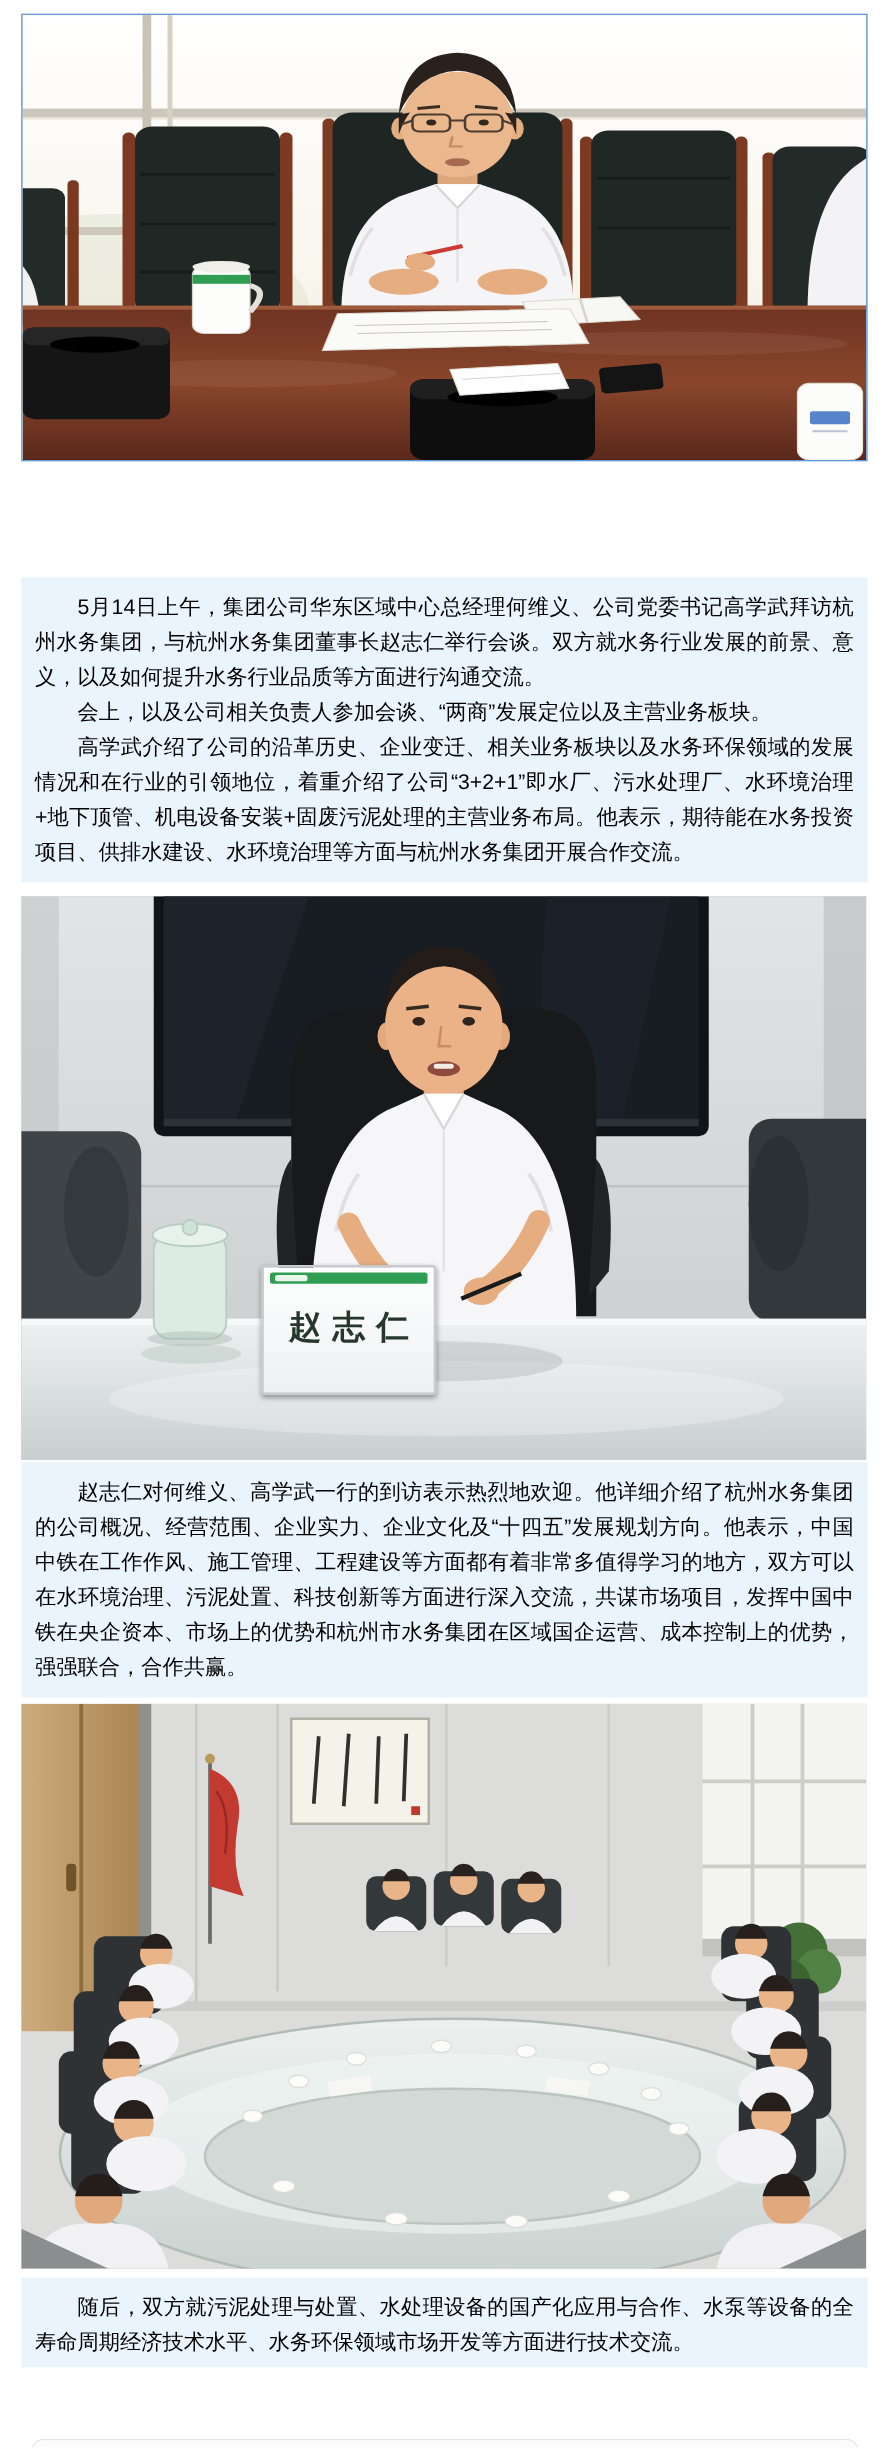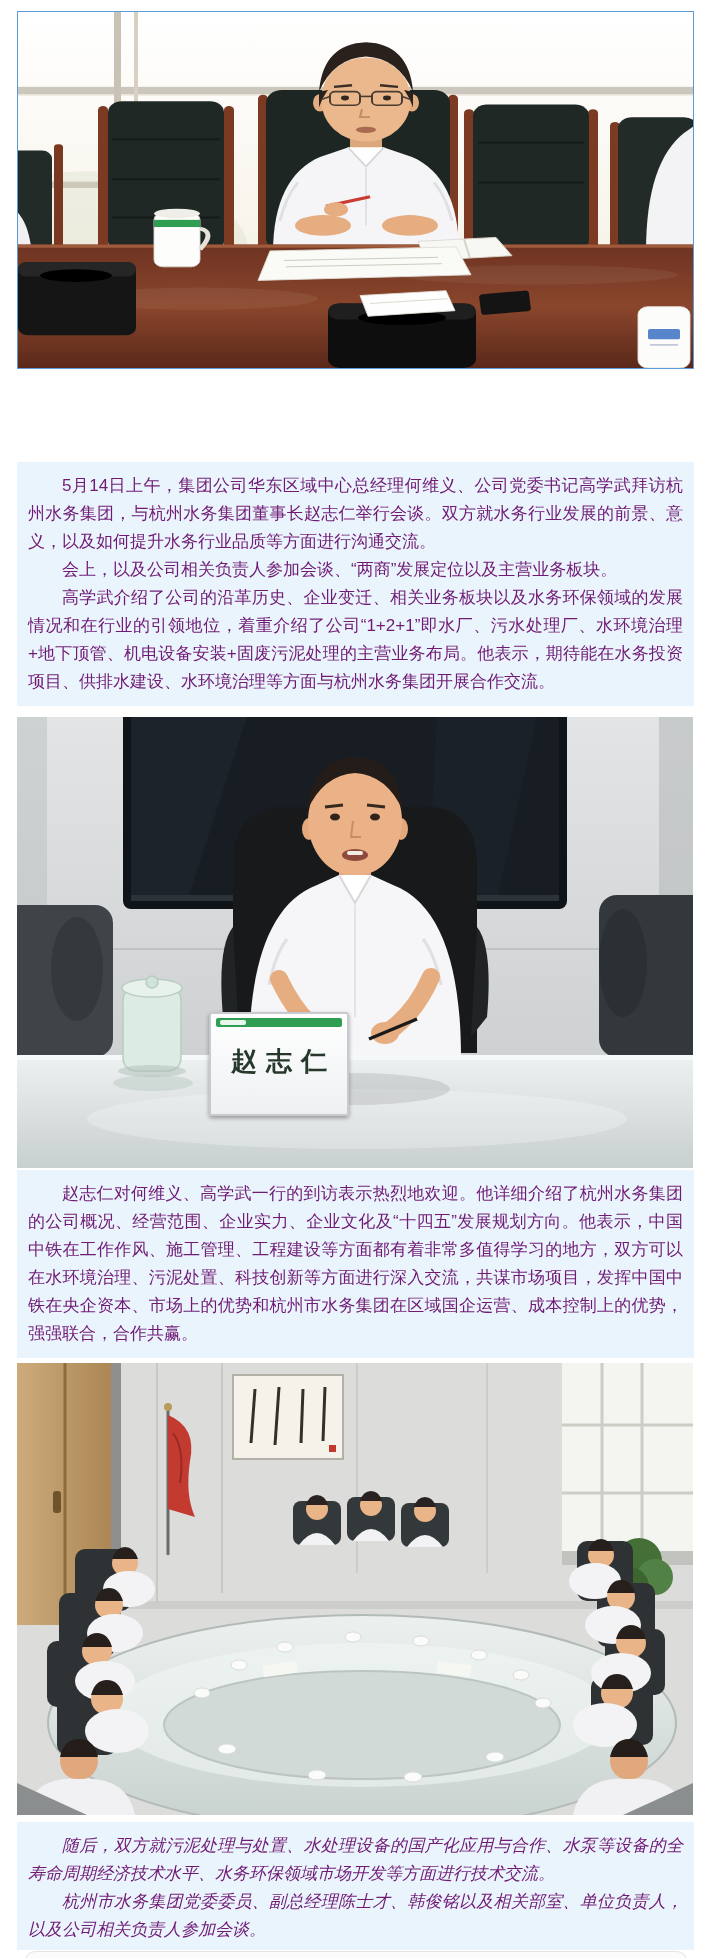--- a/index.html
+++ b/index.html
@@ -21,24 +21,24 @@
   .plate .ptxt{font-family:"Liberation Serif","DejaVu Serif",serif;font-weight:bold;color:#2a3440;
                letter-spacing:9px;padding-left:9px;line-height:1;}
   #plate1{left:103px;top:368px;width:118px;height:70px;}
   #plate1 .ptxt{font-size:28px;margin-top:12px;}
   #plate2{left:192px;top:295px;width:136px;height:100px;}
   #plate2 .ptxt{font-size:26px;margin-top:22px;color:#25382b;}
 
   
   .tsec{position:absolute;left:17px;width:677px;box-sizing:border-box;background:#e9f4fc;
         padding:10px 11px;}
-  .tsec p{margin:0;font-size:17px;line-height:28px;color:#701a75;text-indent:2em;text-align:justify;}
+  .tsec p{margin:0;font-size:17px;line-height:28px;color:#000000;text-indent:2em;text-align:justify;}
   #sec1{top:462px;}
   #sec2{top:1170px;}
-  #sec3{top:1822px;padding-bottom:6px;font-style:italic;}
+  #sec3{top:1822px;padding-bottom:6px;}
 
   
   .next-card{position:absolute;left:25px;top:1951px;width:662px;height:12px;background:#fbfbfb;
              border:1px solid #e4e4e4;border-bottom:none;border-radius:10px 10px 0 0;box-sizing:border-box;}
 </style>
 </head>
 <body>
 
 <div class="page">
 
@@ -164,21 +164,21 @@
     </svg>
     <div class="plate" id="plate1">
       <div class="band"></div>
       <div class="ptxt">高学武</div>
     </div>
   </div>
 
   <div class="tsec" id="sec1">
     <p>5月14日上午，集团公司华东区域中心总经理何维义、公司党委书记高学武拜访杭州水务集团，与杭州水务集团董事长赵志仁举行会谈。双方就水务行业发展的前景、意义，以及如何提升水务行业品质等方面进行沟通交流。</p>
     <p>会上，以及公司相关负责人参加会谈、“两商”发展定位以及主营业务板块。</p>
-    <p>高学武介绍了公司的沿革历史、企业变迁、相关业务板块以及水务环保领域的发展情况和在行业的引领地位，着重介绍了公司“1+2+1”即水厂、污水处理厂、水环境治理+地下顶管、机电设备安装+固废污泥处理的主营业务布局。他表示，期待能在水务投资项目、供排水建设、水环境治理等方面与杭州水务集团开展合作交流。</p>
+    <p>高学武介绍了公司的沿革历史、企业变迁、相关业务板块以及水务环保领域的发展情况和在行业的引领地位，着重介绍了公司“3+2+1”即水厂、污水处理厂、水环境治理+地下顶管、机电设备安装+固废污泥处理的主营业务布局。他表示，期待能在水务投资项目、供排水建设、水环境治理等方面与杭州水务集团开展合作交流。</p>
   </div>
 
   <div class="photo" id="photo2">
     <svg viewBox="0 0 676 451" preserveAspectRatio="none">
       <defs>
         <linearGradient id="wall2" x1="0" y1="0" x2="0" y2="1">
           <stop offset="0" stop-color="#e2e4e5"></stop>
             <stop offset="1" stop-color="#c8cbcc"></stop>
         </linearGradient>
         <linearGradient id="glass2" x1="0" y1="0" x2="0" y2="1">
@@ -390,18 +390,17 @@
       </g>
       <g>
         <path d="M0,420 L70,452 L0,452 Z" fill="#8a8e8f"></path>
         <path d="M676,420 L606,452 L676,452 Z" fill="#8a8e8f"></path>
       </g>
     </svg>
   </div>
 
   <div class="tsec" id="sec3">
     <p>随后，双方就污泥处理与处置、水处理设备的国产化应用与合作、水泵等设备的全寿命周期经济技术水平、水务环保领域市场开发等方面进行技术交流。</p>
-    <p>杭州市水务集团党委委员、副总经理陈士才、韩俊铭以及相关部室、单位负责人，以及公司相关负责人参加会谈。</p>
   </div>
 
   <div class="next-card"></div>
 
 </div>
 
 </body></html>

